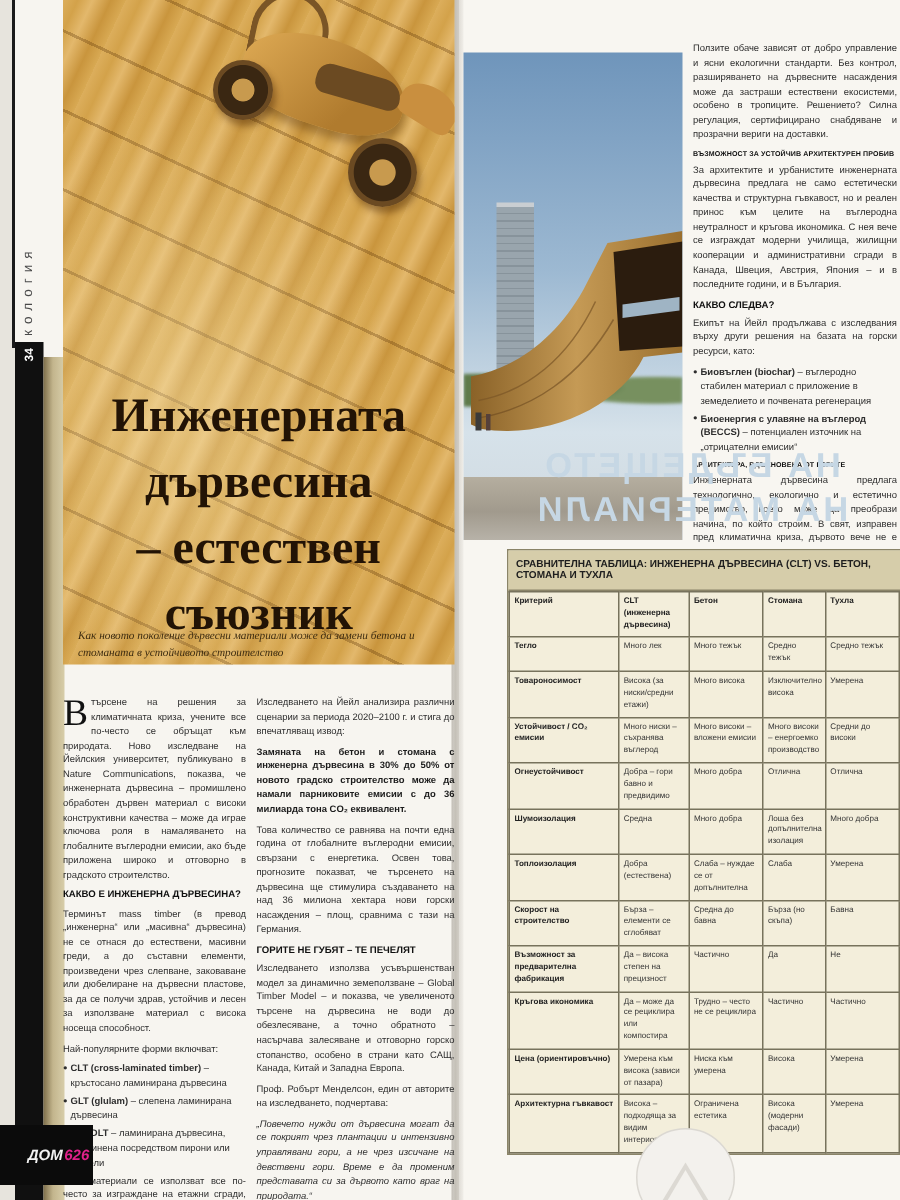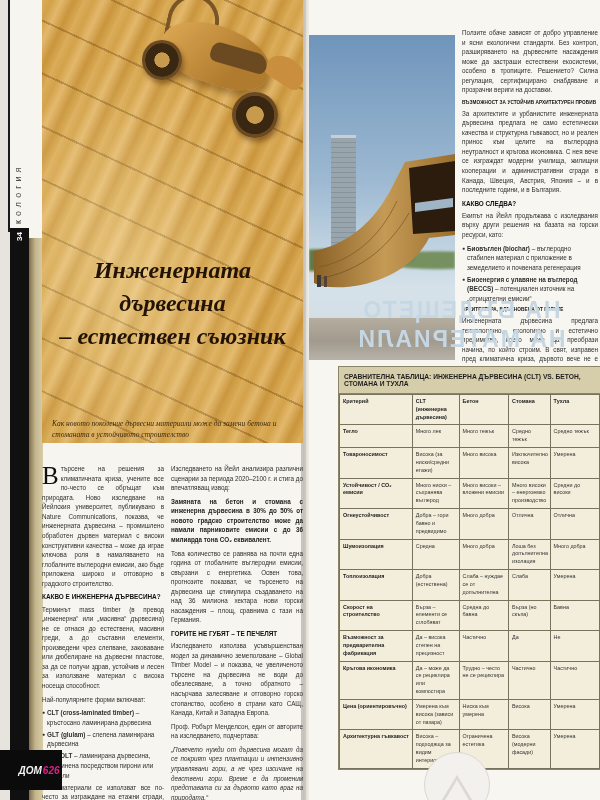--- a/index.html
+++ b/index.html
@@ -44,22 +44,22 @@
     box-shadow:3px 5px 6px rgba(70,35,0,.35);}
   .moto-seat{position:absolute;left:168px;top:48px;width:58px;height:20px;background:#6b4a22;
     border-radius:10px 14px 8px 8px;transform:rotate(16deg);}
   .moto-bar{position:absolute;left:126px;top:-6px;width:44px;height:42px;border:4px solid #7a5526;
     border-bottom:none;border-radius:50% 50% 0 0/60% 60% 0 0;transform:rotate(12deg);}
   .moto-fender{position:absolute;left:224px;top:58px;width:40px;height:26px;background:#c98f3f;
     border-radius:50% 50% 20% 20%;transform:rotate(32deg);}
 
   
   .headline{left:50px;top:254px;width:245px;text-align:center;
-    font-family:"Liberation Serif",serif;font-style:italic;font-weight:bold;
-    font-size:24px;line-height:1.38;color:#221305;}
+    font-family:"Liberation Serif",serif;font-weight:bold;
+    font-size:32px;line-height:1.38;color:#221305;}
   .subhead{left:52px;top:418px;width:241px;text-align:left;
     font-family:"Liberation Serif",serif;font-style:italic;font-size:7.5px;
     line-height:1.5;color:#3c2b10;}
 
   
   .bodycol{font-size:6.3px;line-height:1.52;color:#2e2e2e;text-align:justify;}
   .col1{left:42px;top:464px;width:122px;}
   .col2{left:171px;top:464px;width:132px;}
   .col3{left:462px;top:28px;width:136px;}
   .bodycol p{margin:0 0 4px 0;}

